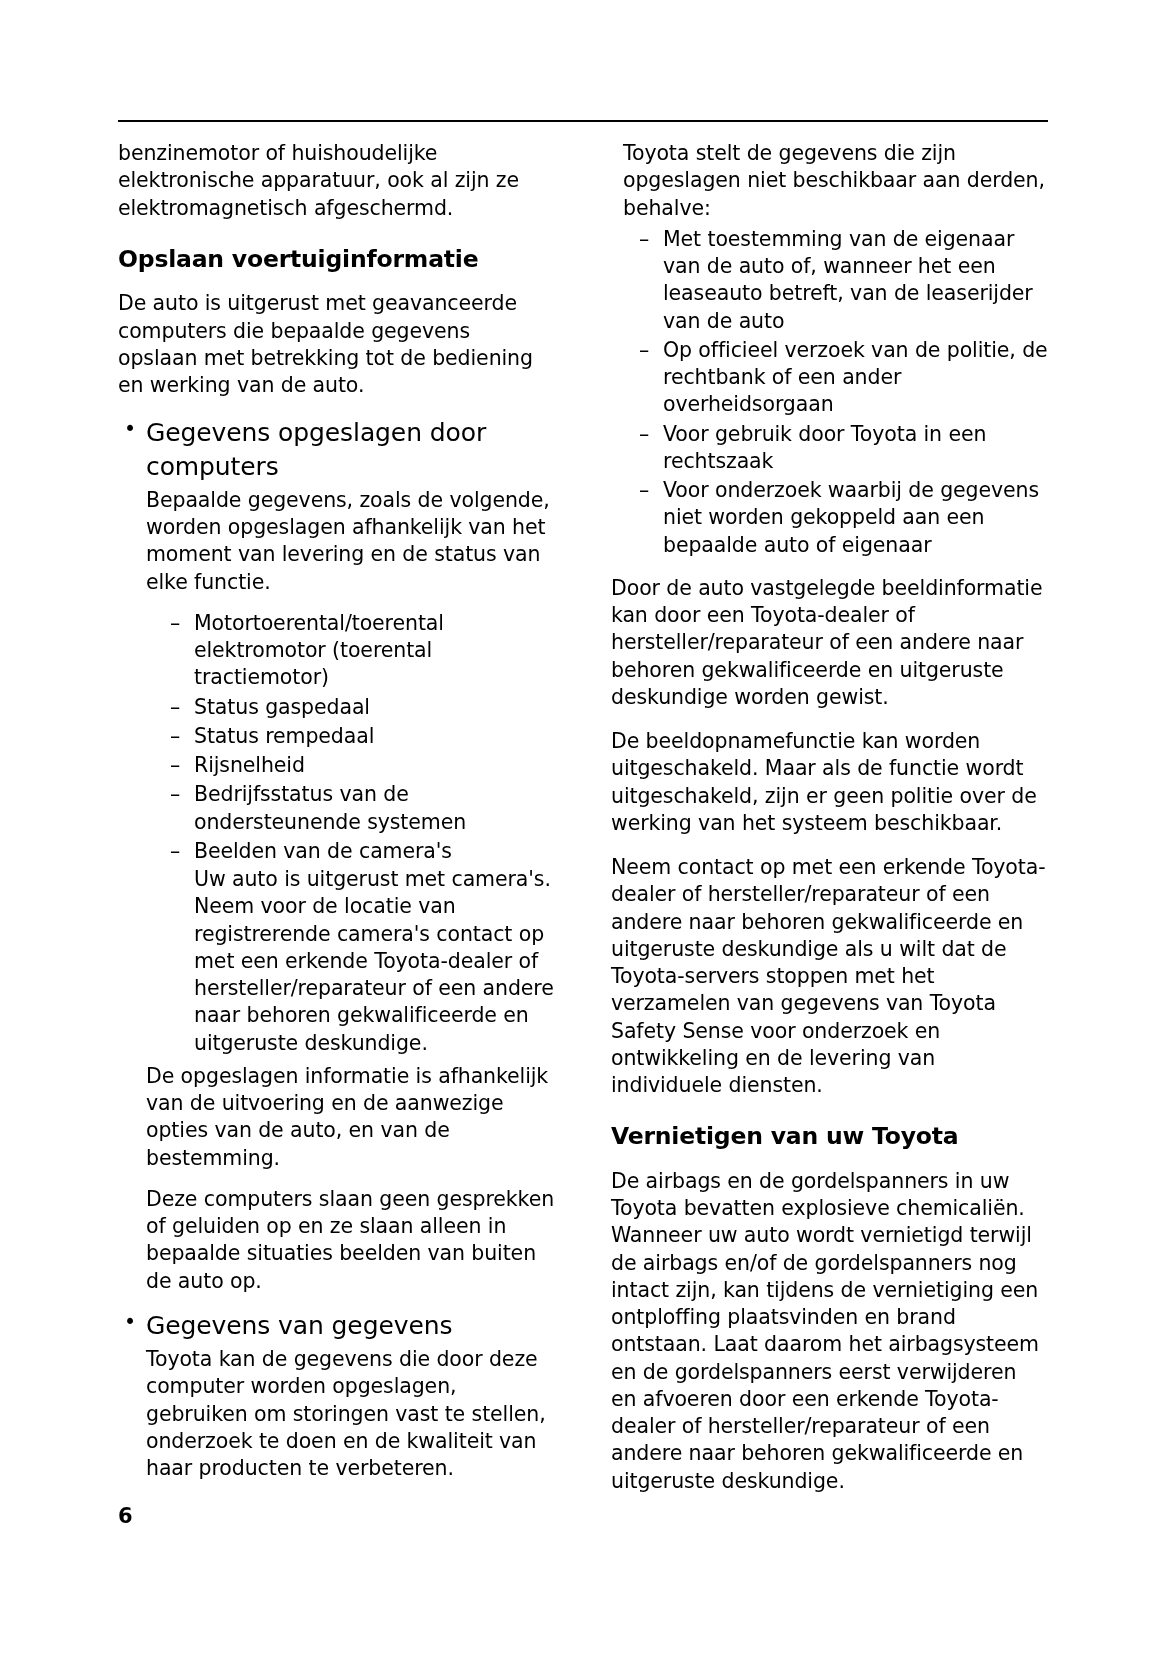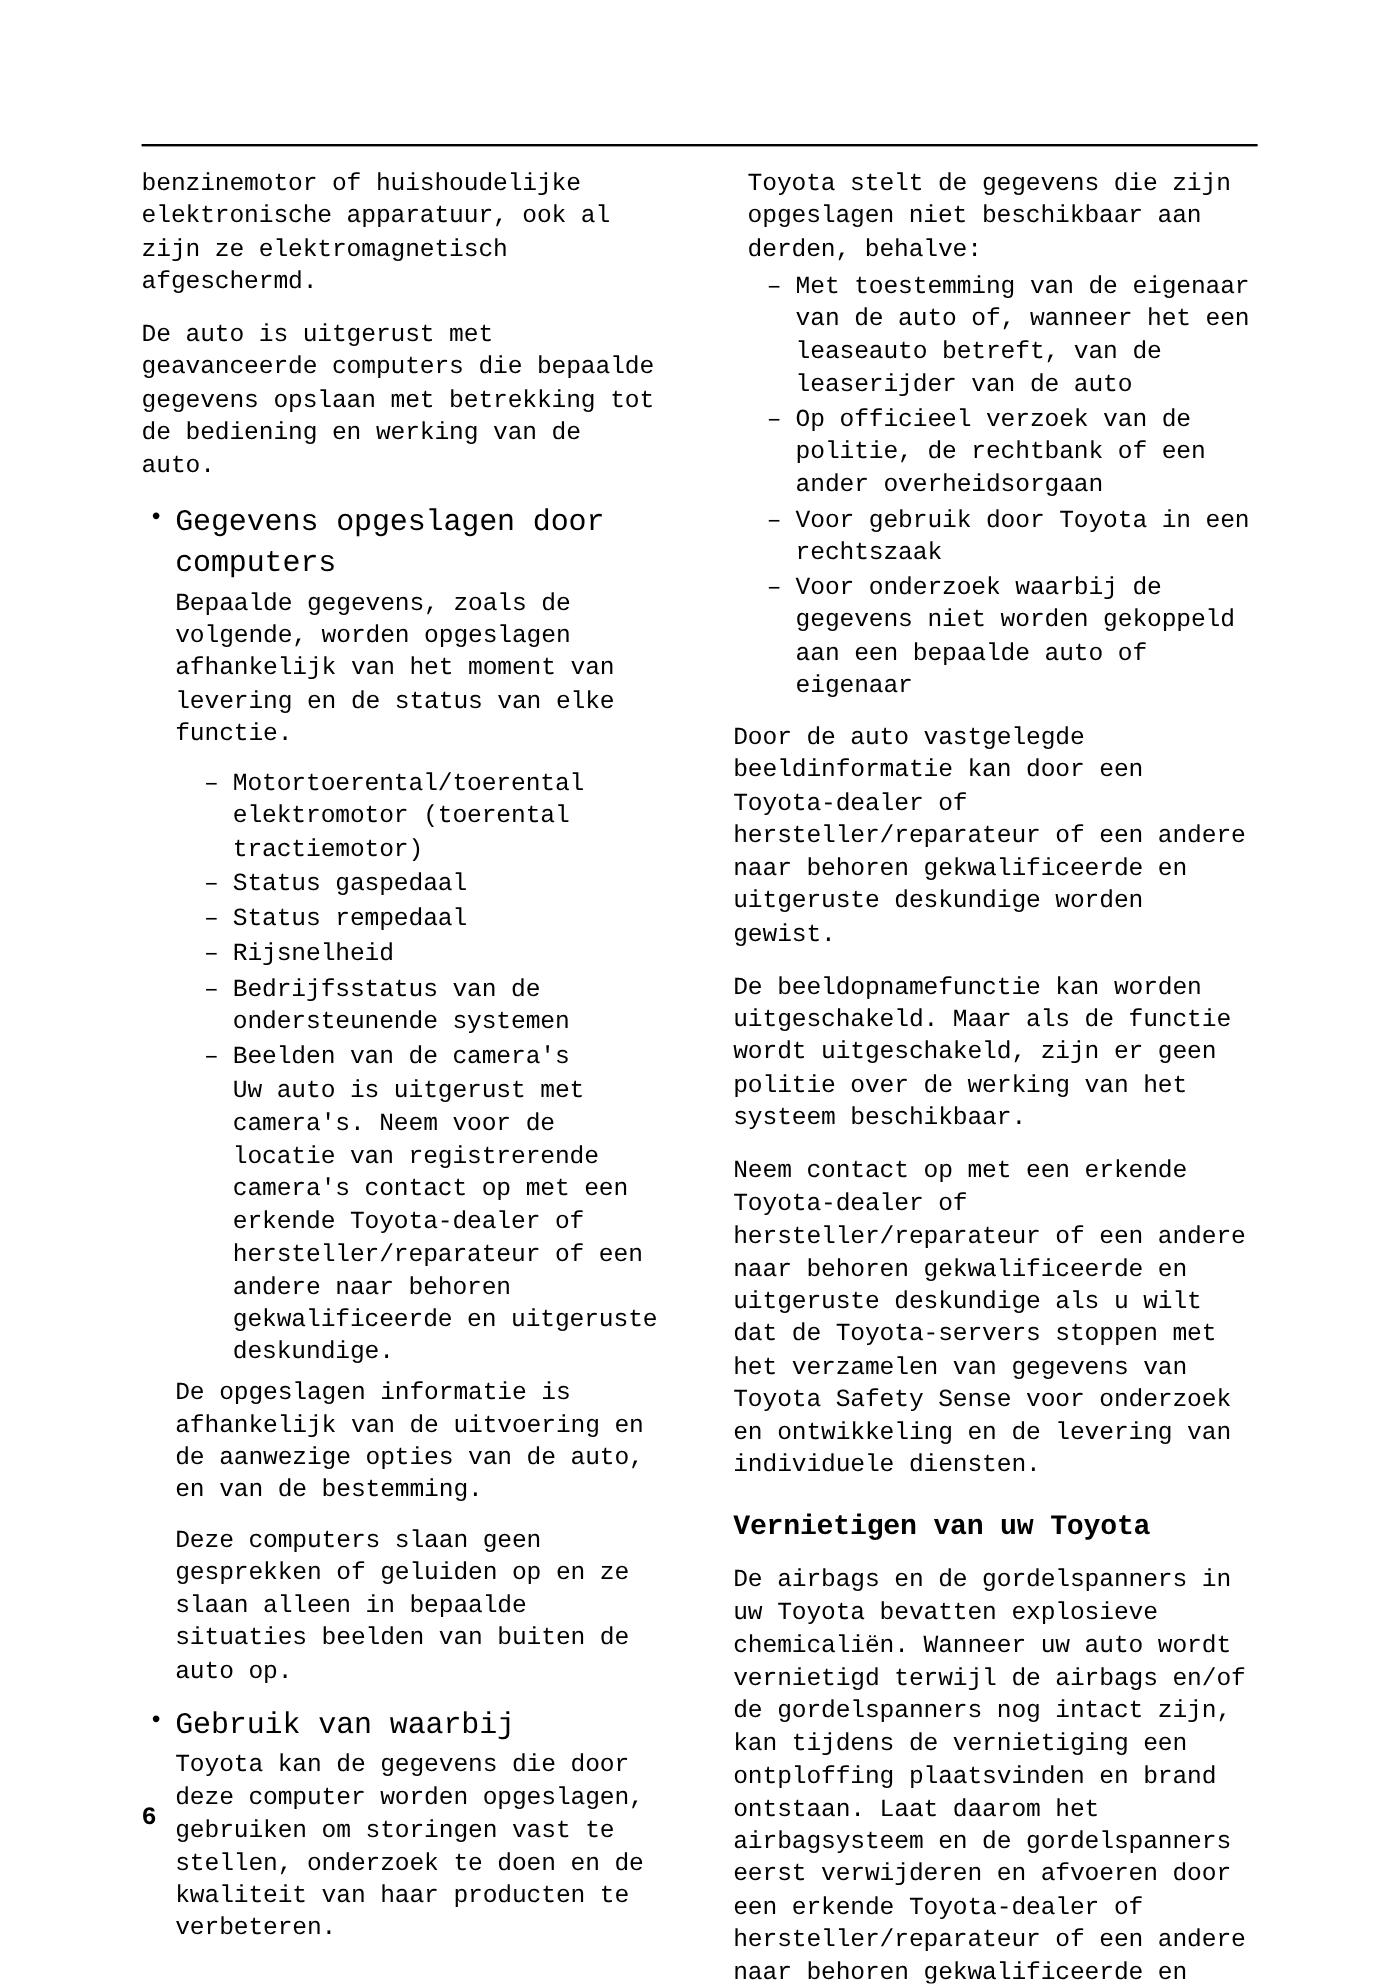--- a/index.html
+++ b/index.html
@@ -14,21 +14,20 @@
     color: #000000;
     position: relative;
   }
   .page {
     position: absolute;
     left: 0; top: 0;
     width: 1165px;
     height: 1653px;
     box-sizing: border-box;
     padding: 1px;
-    font-family: Liberation Mono, monospace;
   }
   .rule {
     position: absolute;
     left: 118px;
     top: 120px;
     width: 930px;
     height: 2px;
     background: #000000;
   }
   .columns {
@@ -124,20 +123,21 @@
 
   <div class="rule"></div>
 
   <div class="columns">
 
     <div class="col col-left">
 
       <p class="para">benzinemotor of huishoudelijke elektronische apparatuur, ook al zijn ze elektromagnetisch afgeschermd.</p>
 
 
+      <h2>Opslaan voertuiginformatie</h2>
 
       <p class="para">De auto is uitgerust met geavanceerde computers die bepaalde gegevens opslaan met betrekking tot de bediening en werking van de auto.</p>
 
       <ul class="bullet-list">
         <li class="bullet-item">
           <span class="bullet-mark">•</span>
           <span class="bullet-text">Gegevens opgeslagen door computers</span>
         </li>
       </ul>
 
@@ -171,21 +171,21 @@
         </li>
       </ul>
 
       <p class="sub-para">De opgeslagen informatie is afhankelijk van de uitvoering en de aanwezige opties van de auto, en van de bestemming.</p>
 
       <p class="sub-para">Deze computers slaan geen gesprekken of geluiden op en ze slaan alleen in bepaalde situaties beelden van buiten de auto op.</p>
 
       <ul class="bullet-list">
         <li class="bullet-item">
           <span class="bullet-mark">•</span>
-          <span class="bullet-text">Gebruik van waarbij</span>
+          <span class="bullet-text">Gegevens van gegevens</span>
         </li>
       </ul>
 
       <p class="sub-para">Toyota kan de gegevens die door deze computer worden opgeslagen, gebruiken om storingen vast te stellen, onderzoek te doen en de kwaliteit van haar producten te verbeteren.</p>
 
     </div>
 
     <div class="col col-right">
 
       <p class="para" style="margin-bottom:4px;margin-left:12px;">Toyota stelt de gegevens die zijn opgeslagen niet beschikbaar aan derden, behalve:</p>

